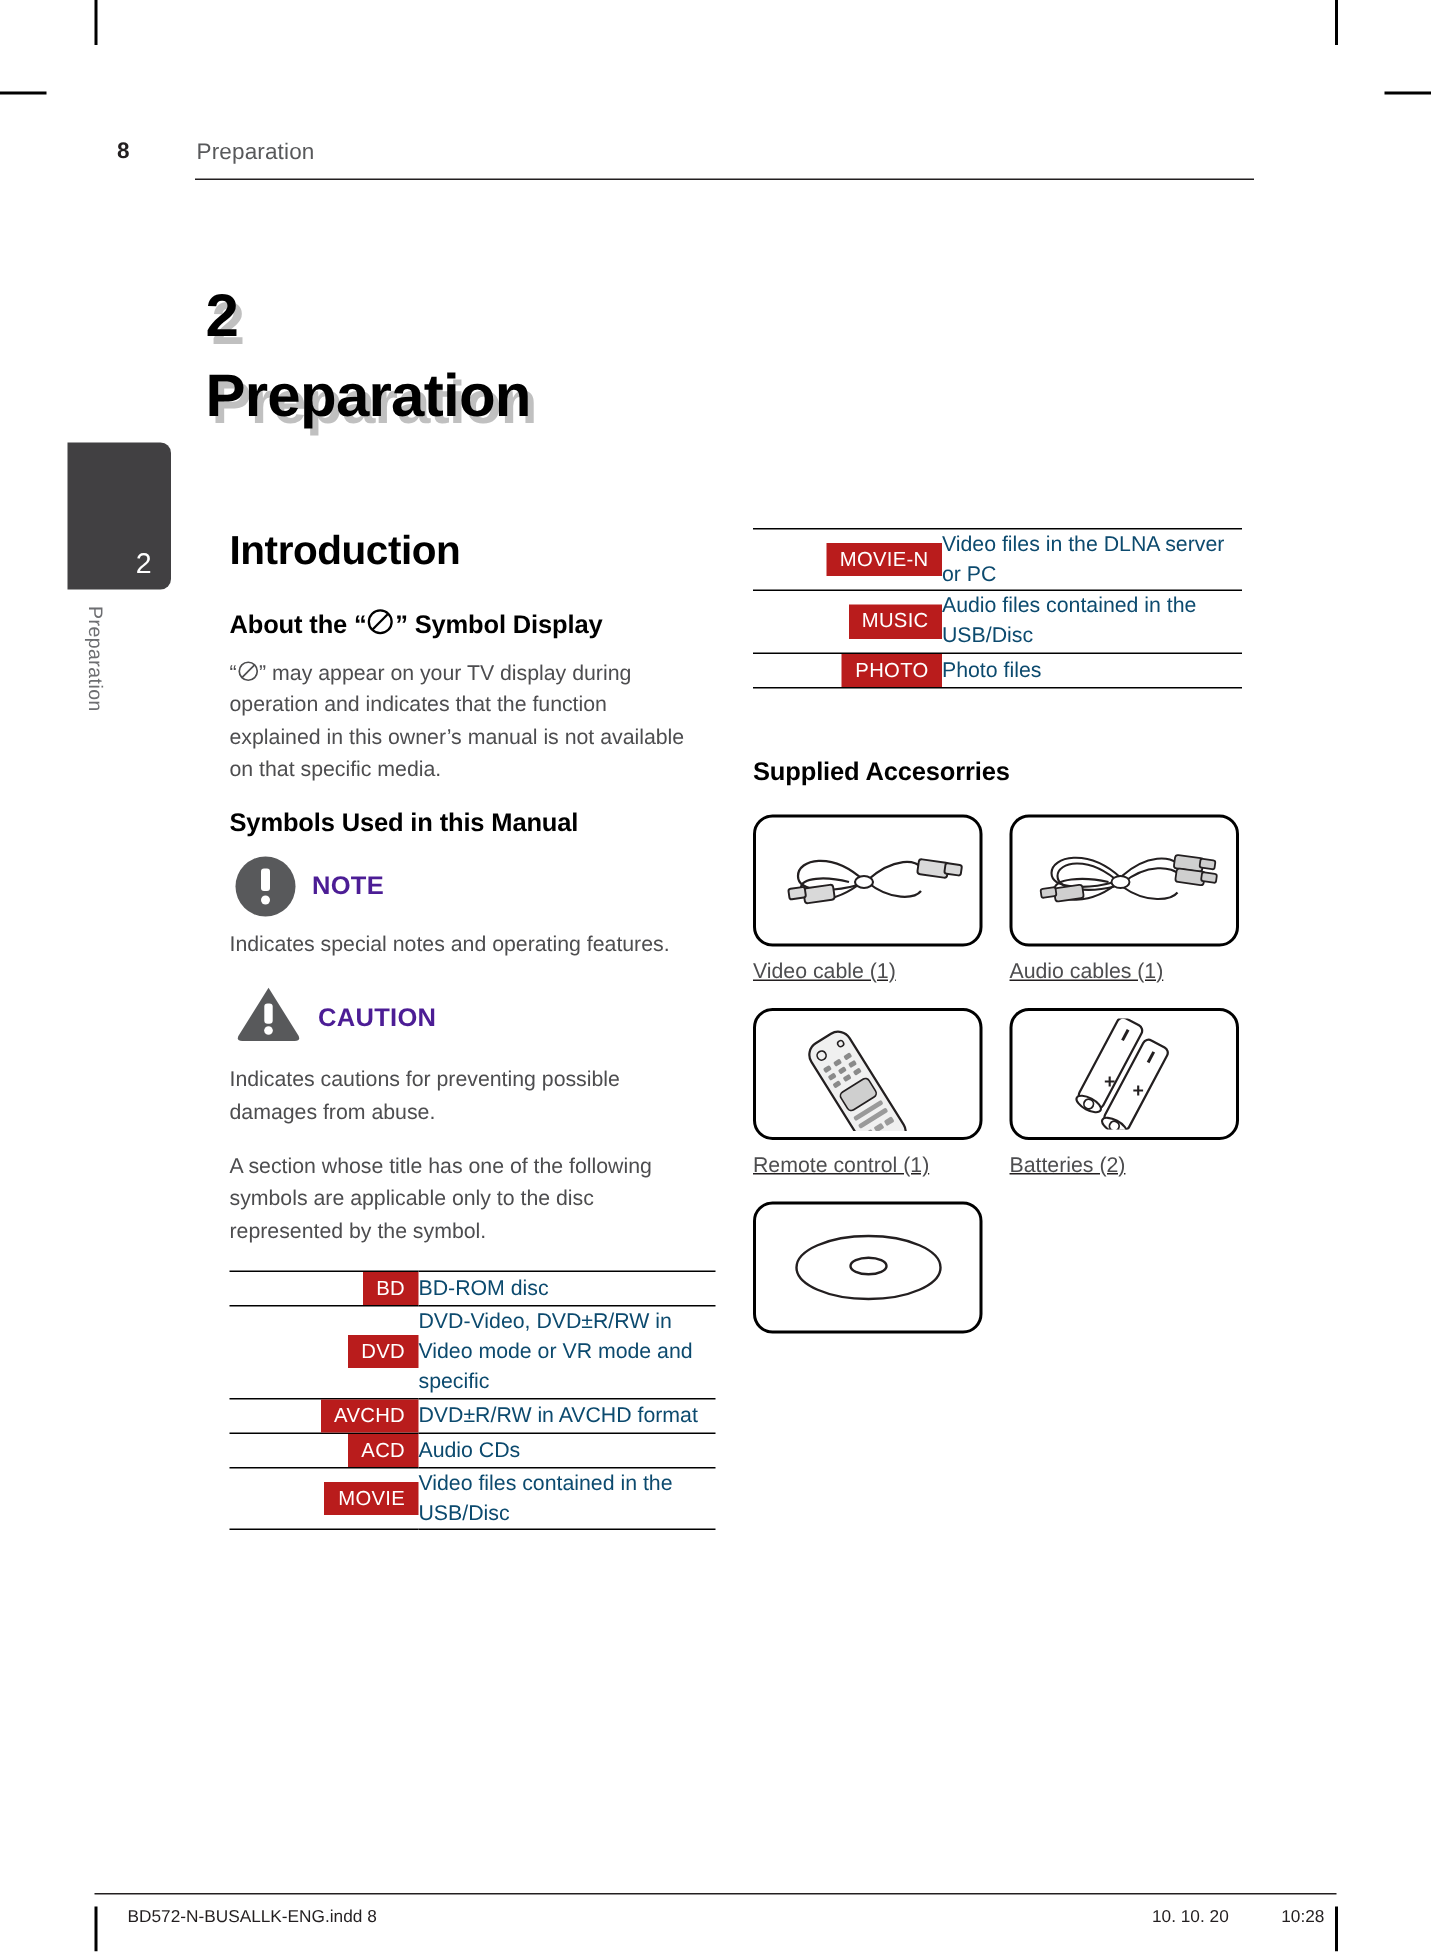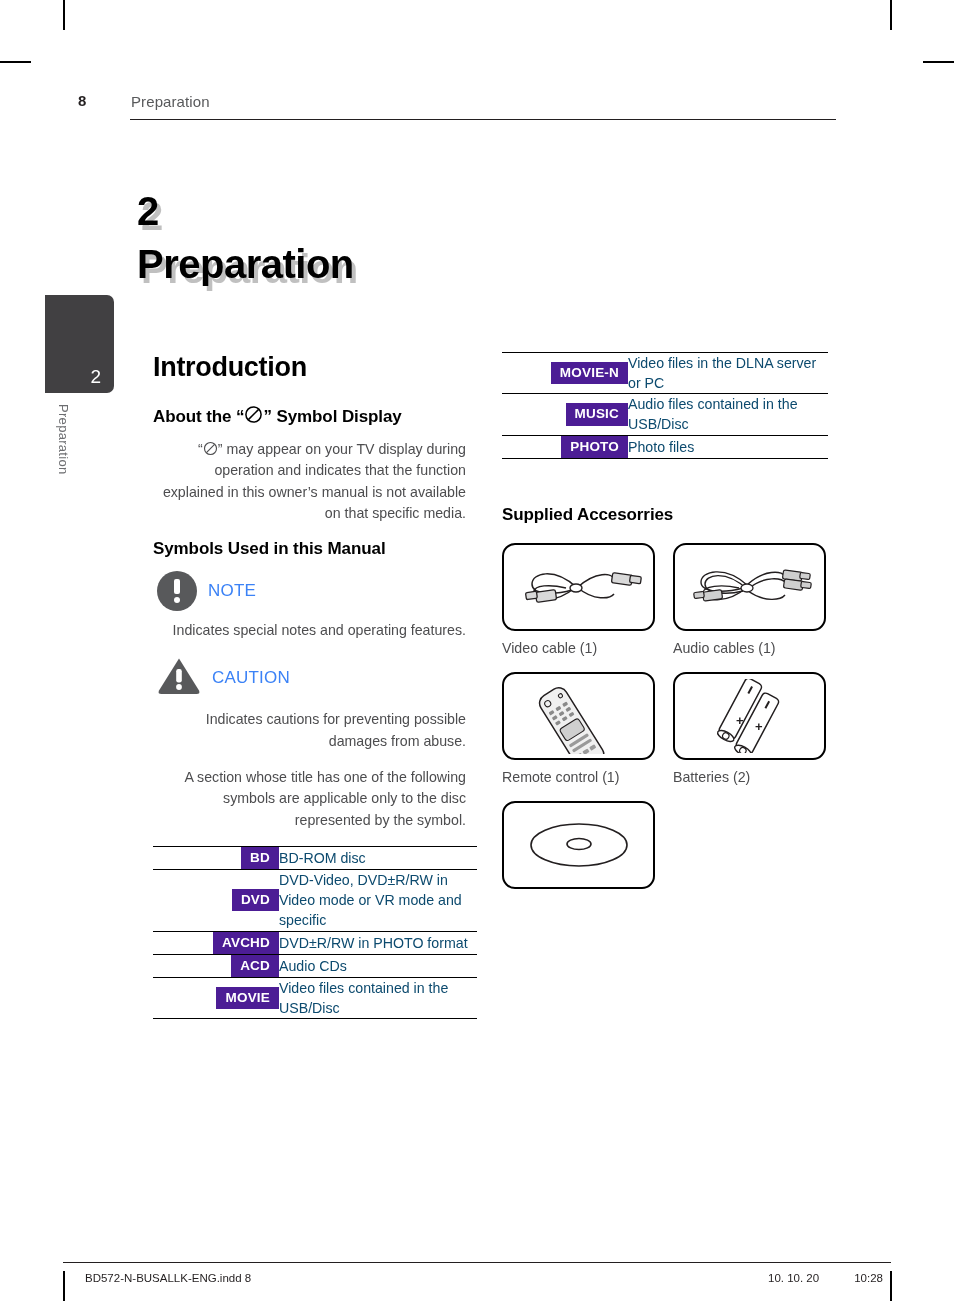--- a/index.html
+++ b/index.html
@@ -136,43 +136,42 @@
     color: #000;
     letter-spacing: -0.1px;
   }
   h3.sub-title.spaced-top { }
 
   p.body {
     margin: 0 11px 15px 0;
     font-size: 14.2px;
     line-height: 1.50;
     color: #4d4d4f;
-    text-align: right;
   }
 
   
   .noslash {
     display: inline-block;
     position: relative;
     vertical-align: -2px;
   }
   .noslash svg { display: block; }
 
   
   .callout {
     display: flex;
     align-items: center;
     gap: 11px;
     margin: 10px 0 9px 4px;
   }
   .callout .ico { flex: 0 0 auto; }
   .callout .lbl {
     font-size: 17px;
-    font-weight: normal;
-    color: #3b82f6;
+    font-weight: bold;
+    color: #4c1d95;
     letter-spacing: .2px;
   }
   .note-circle {
     width: 40px; height: 40px;
     border-radius: 50%;
     background: #58595b;
     position: relative;
   }
   .note-circle .bang-b {
     position: absolute;
@@ -210,37 +209,38 @@
     padding: 9px 12px 9px 0;
   }
   td.desc-cell {
     padding: 9px 0 9px 13px;
     font-size: 14.2px;
     line-height: 1.42;
     color: #0c4a6e;
   }
   .badge {
     display: inline-block;
-    background: #4c1d95;
+    background: #b91c1c;
     color: #fff;
     font-size: 13.5px;
-    font-weight: bold;
+    font-weight: normal;
     letter-spacing: .2px;
     padding: 3px 9px 4px 9px;
     line-height: 1.12;
     white-space: nowrap;
   }
 
   
   .acc-grid {
     margin-top: 18px;
     display: flex;
     flex-wrap: wrap;
     gap: 14px 16px;
     width: 326px;
+    text-decoration: underline;
   }
   .acc-item { width: 155px; }
   .acc-box {
     width: 153px;
     height: 88px;
     border: 2.2px solid #000;
     border-radius: 13px;
     box-sizing: border-box;
     display: flex;
     align-items: center;
@@ -350,21 +350,21 @@
       <tr>
         <td class="badge-cell"><span class="badge">BD</span></td>
         <td class="desc-cell">BD-ROM disc</td>
       </tr>
       <tr>
         <td class="badge-cell"><span class="badge">DVD</span></td>
         <td class="desc-cell">DVD-Video, DVD±R/RW in Video mode or VR mode and specific</td>
       </tr>
       <tr>
         <td class="badge-cell"><span class="badge">AVCHD</span></td>
-        <td class="desc-cell">DVD±R/RW in PHOTO format</td>
+        <td class="desc-cell">DVD±R/RW in AVCHD format</td>
       </tr>
       <tr>
         <td class="badge-cell"><span class="badge">ACD</span></td>
         <td class="desc-cell">Audio CDs</td>
       </tr>
       <tr>
         <td class="badge-cell"><span class="badge">MOVIE</span></td>
         <td class="desc-cell">Video files contained in the USB/Disc</td>
       </tr>
     </tbody>

